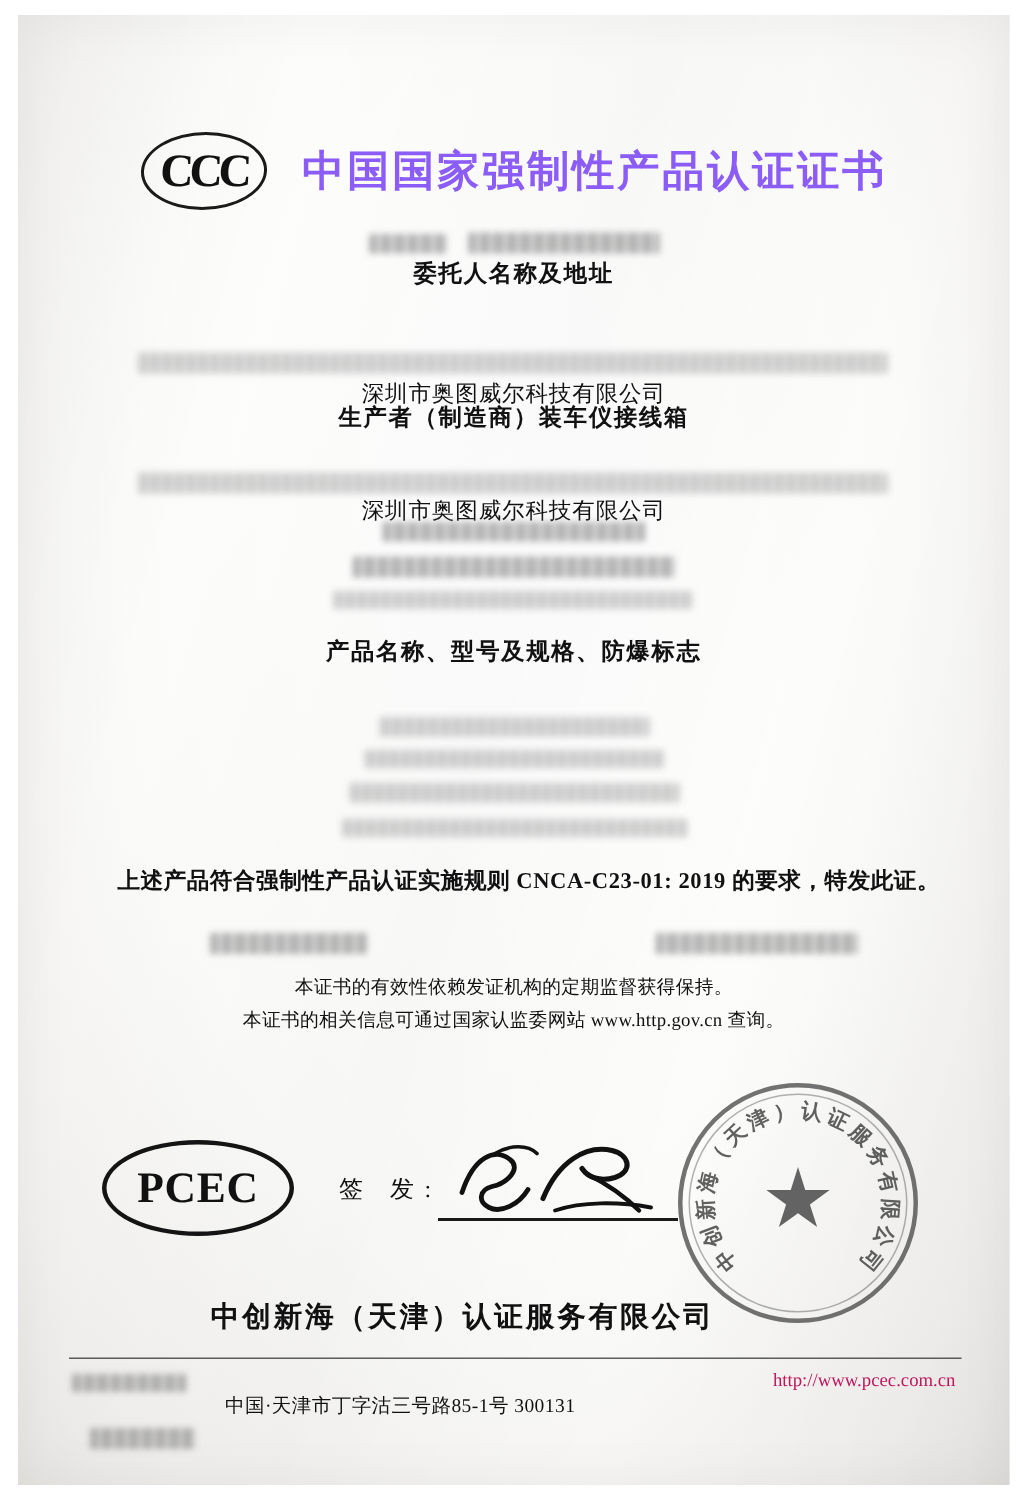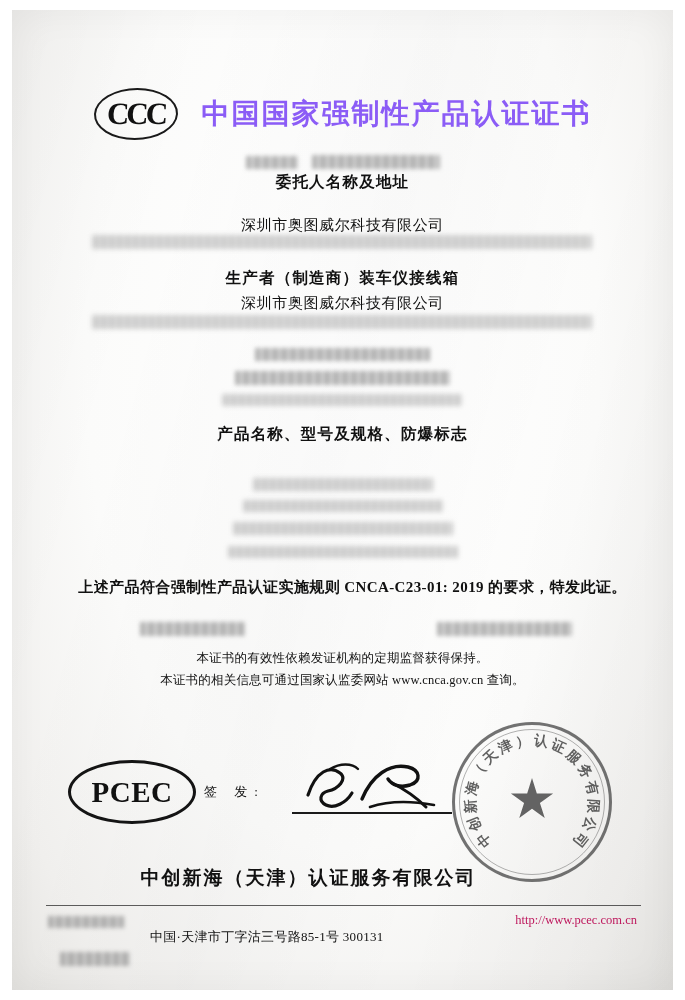--- a/index.html
+++ b/index.html
@@ -92,20 +92,21 @@
     color: #111;
   }
   .label {
     font-size: 15.5px;
     font-weight: bold;
     letter-spacing: 1.2px;
   }
   .value {
     font-size: 15px;
     letter-spacing: 0.6px;
+    margin-top: 37px;
   }
   .statement {
     font-size: 15px;
     font-weight: bold;
     letter-spacing: 0.4px;
   }
   .note {
     font-size: 12.5px;
     letter-spacing: 0.2px;
   }
@@ -149,23 +150,23 @@
     justify-content: center;
     font-family: "Liberation Serif", serif;
     font-weight: bold;
     font-size: 29px;
     letter-spacing: 0.5px;
     color: #111;
   }
 
   .sign-label {
     position: absolute;
-    left: 204px;
+    left: 226px;
     top: 783px;
-    font-size: 13px;
+    font-size: 16px;
     letter-spacing: 7px;
     color: #111;
   }
   .sign-rule {
     position: absolute;
     left: 292px;
     top: 812px;
     width: 160px;
     height: 1.5px;
     background: #1a1a1a;
@@ -282,21 +283,21 @@
     <div class="line value" style="top:216px;">深圳市奥图威尔科技有限公司</div>
 
     <div class="line label" style="top:268px;">生产者（制造商）装车仪接线箱</div>
     <div class="line value" style="top:294px;">深圳市奥图威尔科技有限公司</div>
 
     <div class="line label" style="top:424px;">产品名称、型号及规格、防爆标志</div>
 
     <div class="line statement" style="top:578px;margin-left:10px;">上述产品符合强制性产品认证实施规则 CNCA-C23-01: 2019 的要求，特发此证。</div>
 
     <div class="line note" style="top:650px;">本证书的有效性依赖发证机构的定期监督获得保持。</div>
-    <div class="line note" style="top:672px;">本证书的相关信息可通过国家认监委网站 www.cnca.gov.cn 查询。</div>
+    <div class="line note" style="top:672px;">本证书的相关信息可通过国家认监委网站 www.http.gov.cn 查询。</div>
 
     <div class="pcec-logo">PCEC</div>
 
     <div class="sign-label">签 发:</div>
     <div class="sign-rule"></div>
     <svg class="signature" viewBox="0 0 150 62">
       <path d="M8 40 C16 16, 30 10, 40 18 C48 24, 38 34, 28 36 C20 38, 18 46, 26 50 C34 54, 46 48, 52 38" fill="none" stroke="#111" stroke-width="3.2" stroke-linecap="round"></path>
       <path d="M30 14 C40 8, 52 8, 58 14" fill="none" stroke="#111" stroke-width="2.4" stroke-linecap="round"></path>
       <path d="M62 44 C72 20, 90 8, 108 12 C120 15, 122 26, 110 30 C100 33, 92 30, 88 24" fill="none" stroke="#111" stroke-width="3.4" stroke-linecap="round"></path>
       <path d="M92 28 C104 34, 116 42, 126 52" fill="none" stroke="#111" stroke-width="3" stroke-linecap="round"></path>

